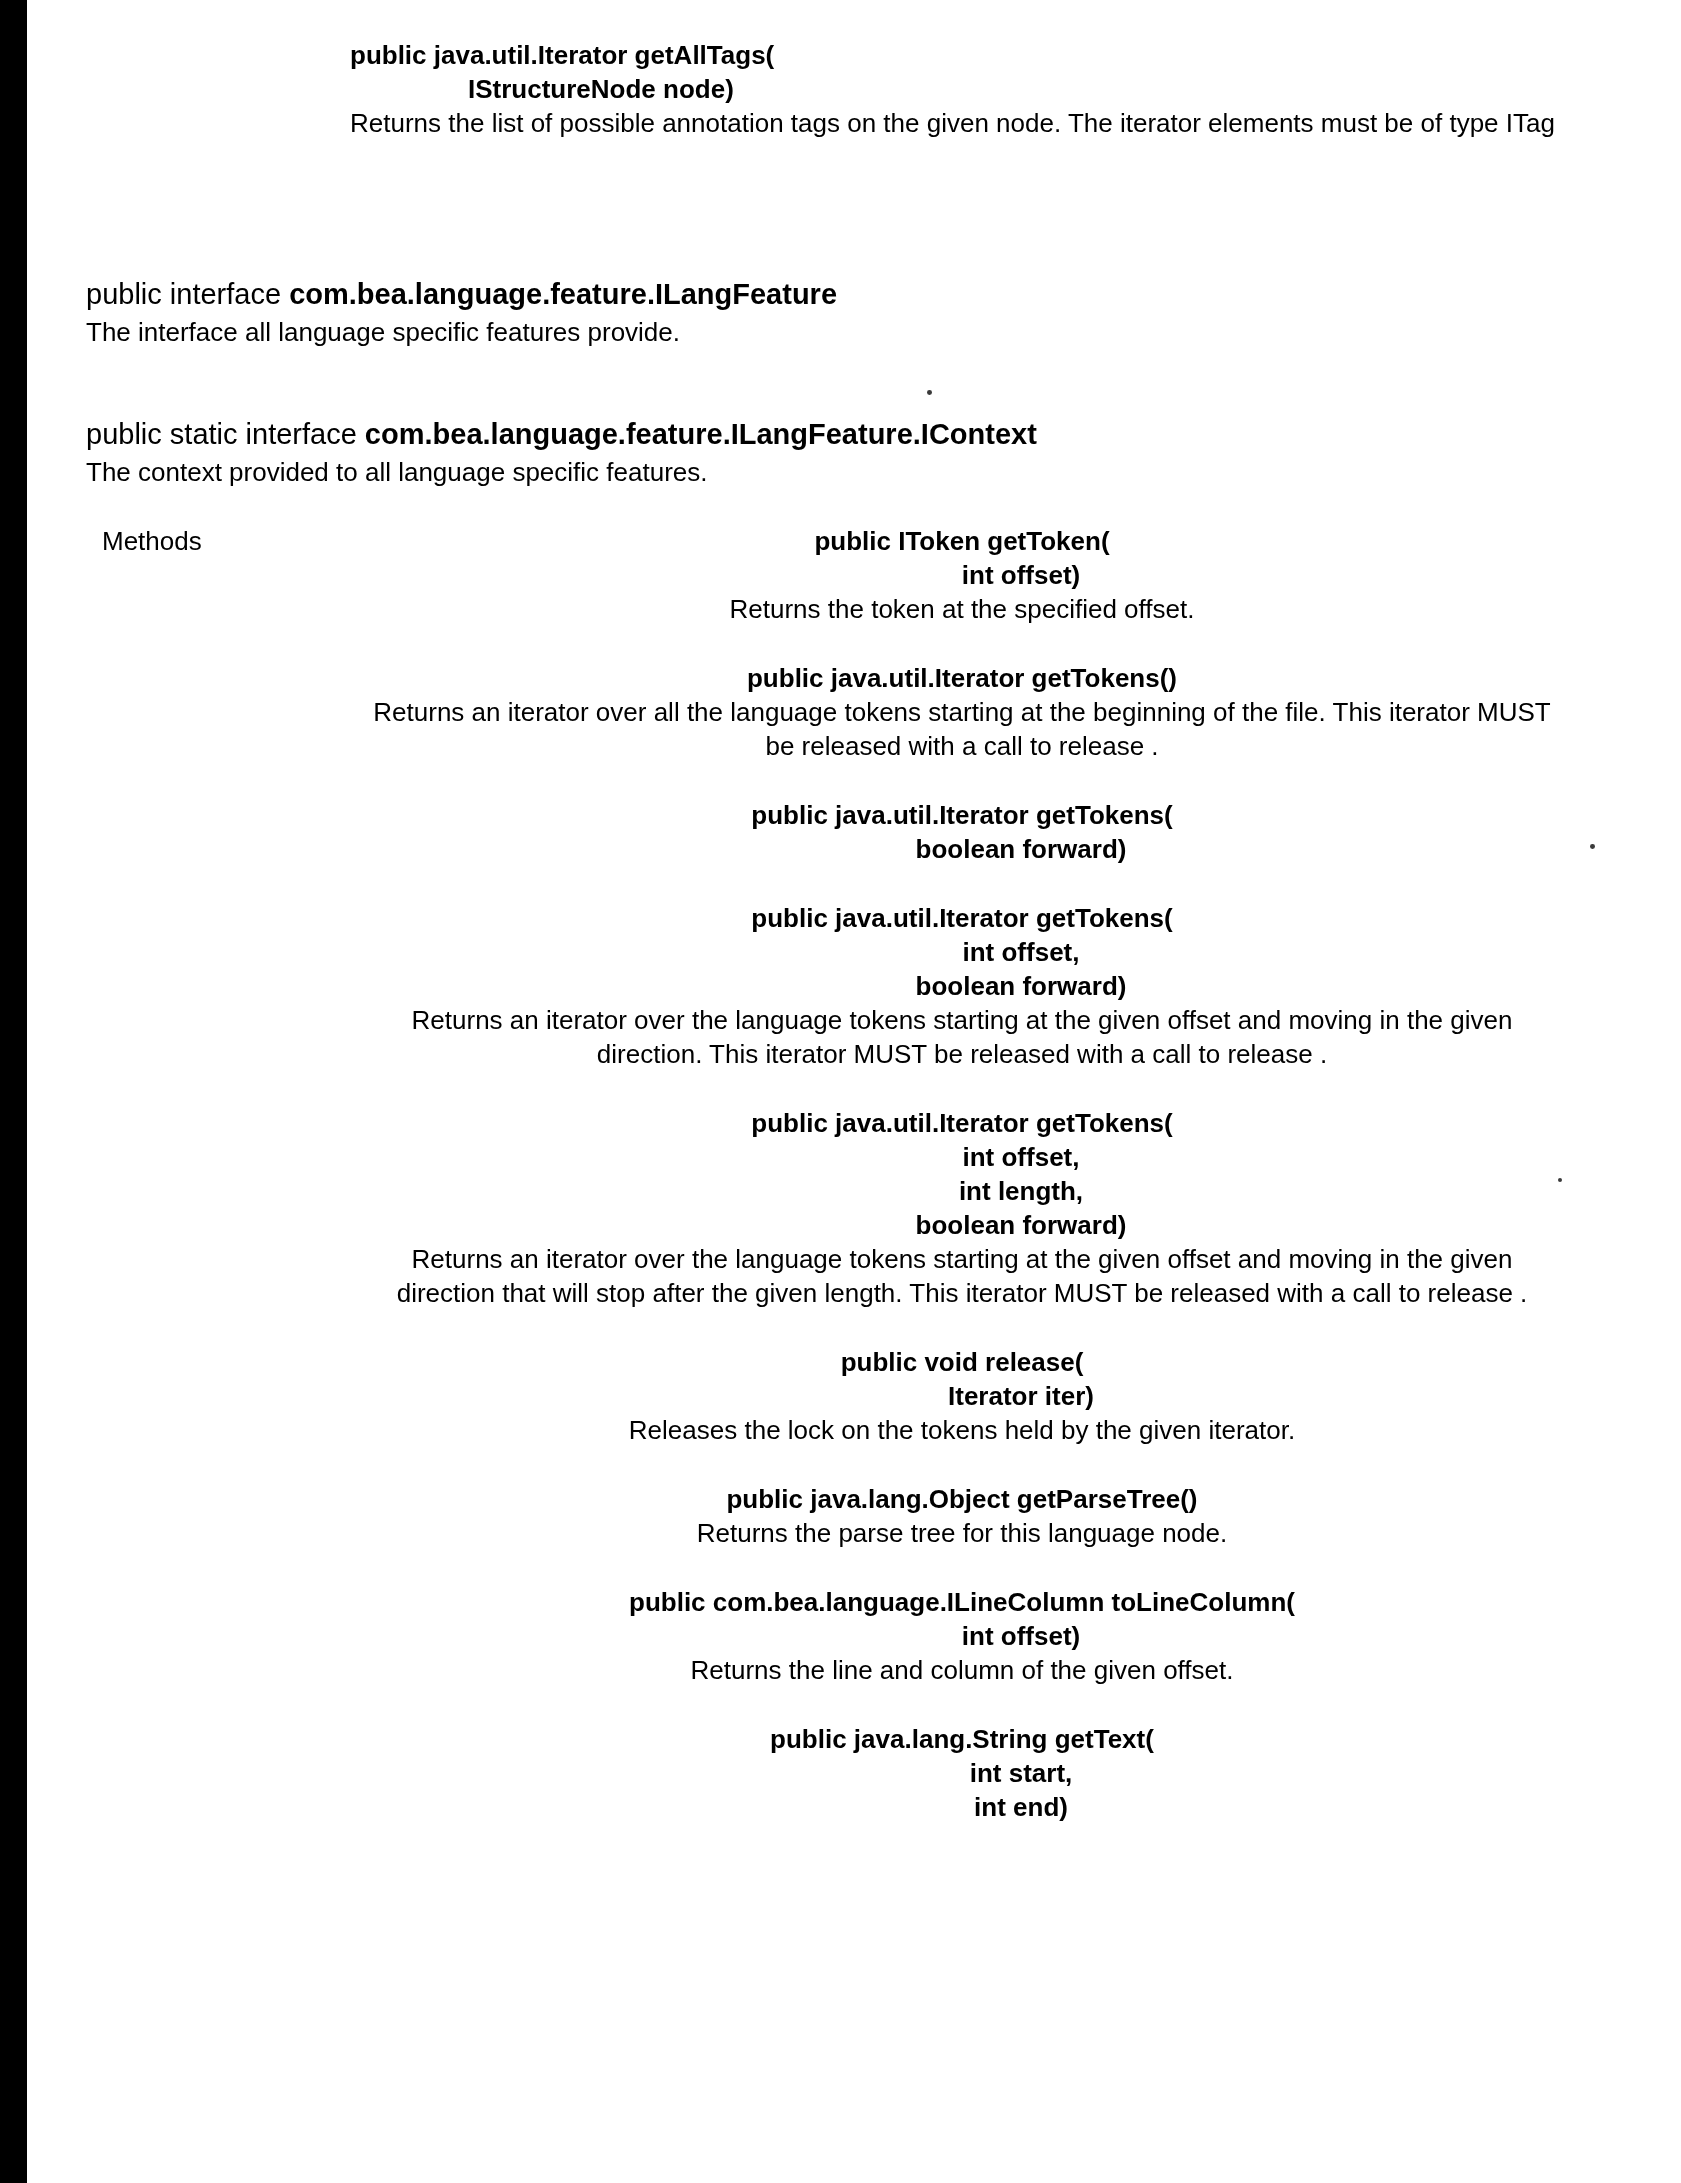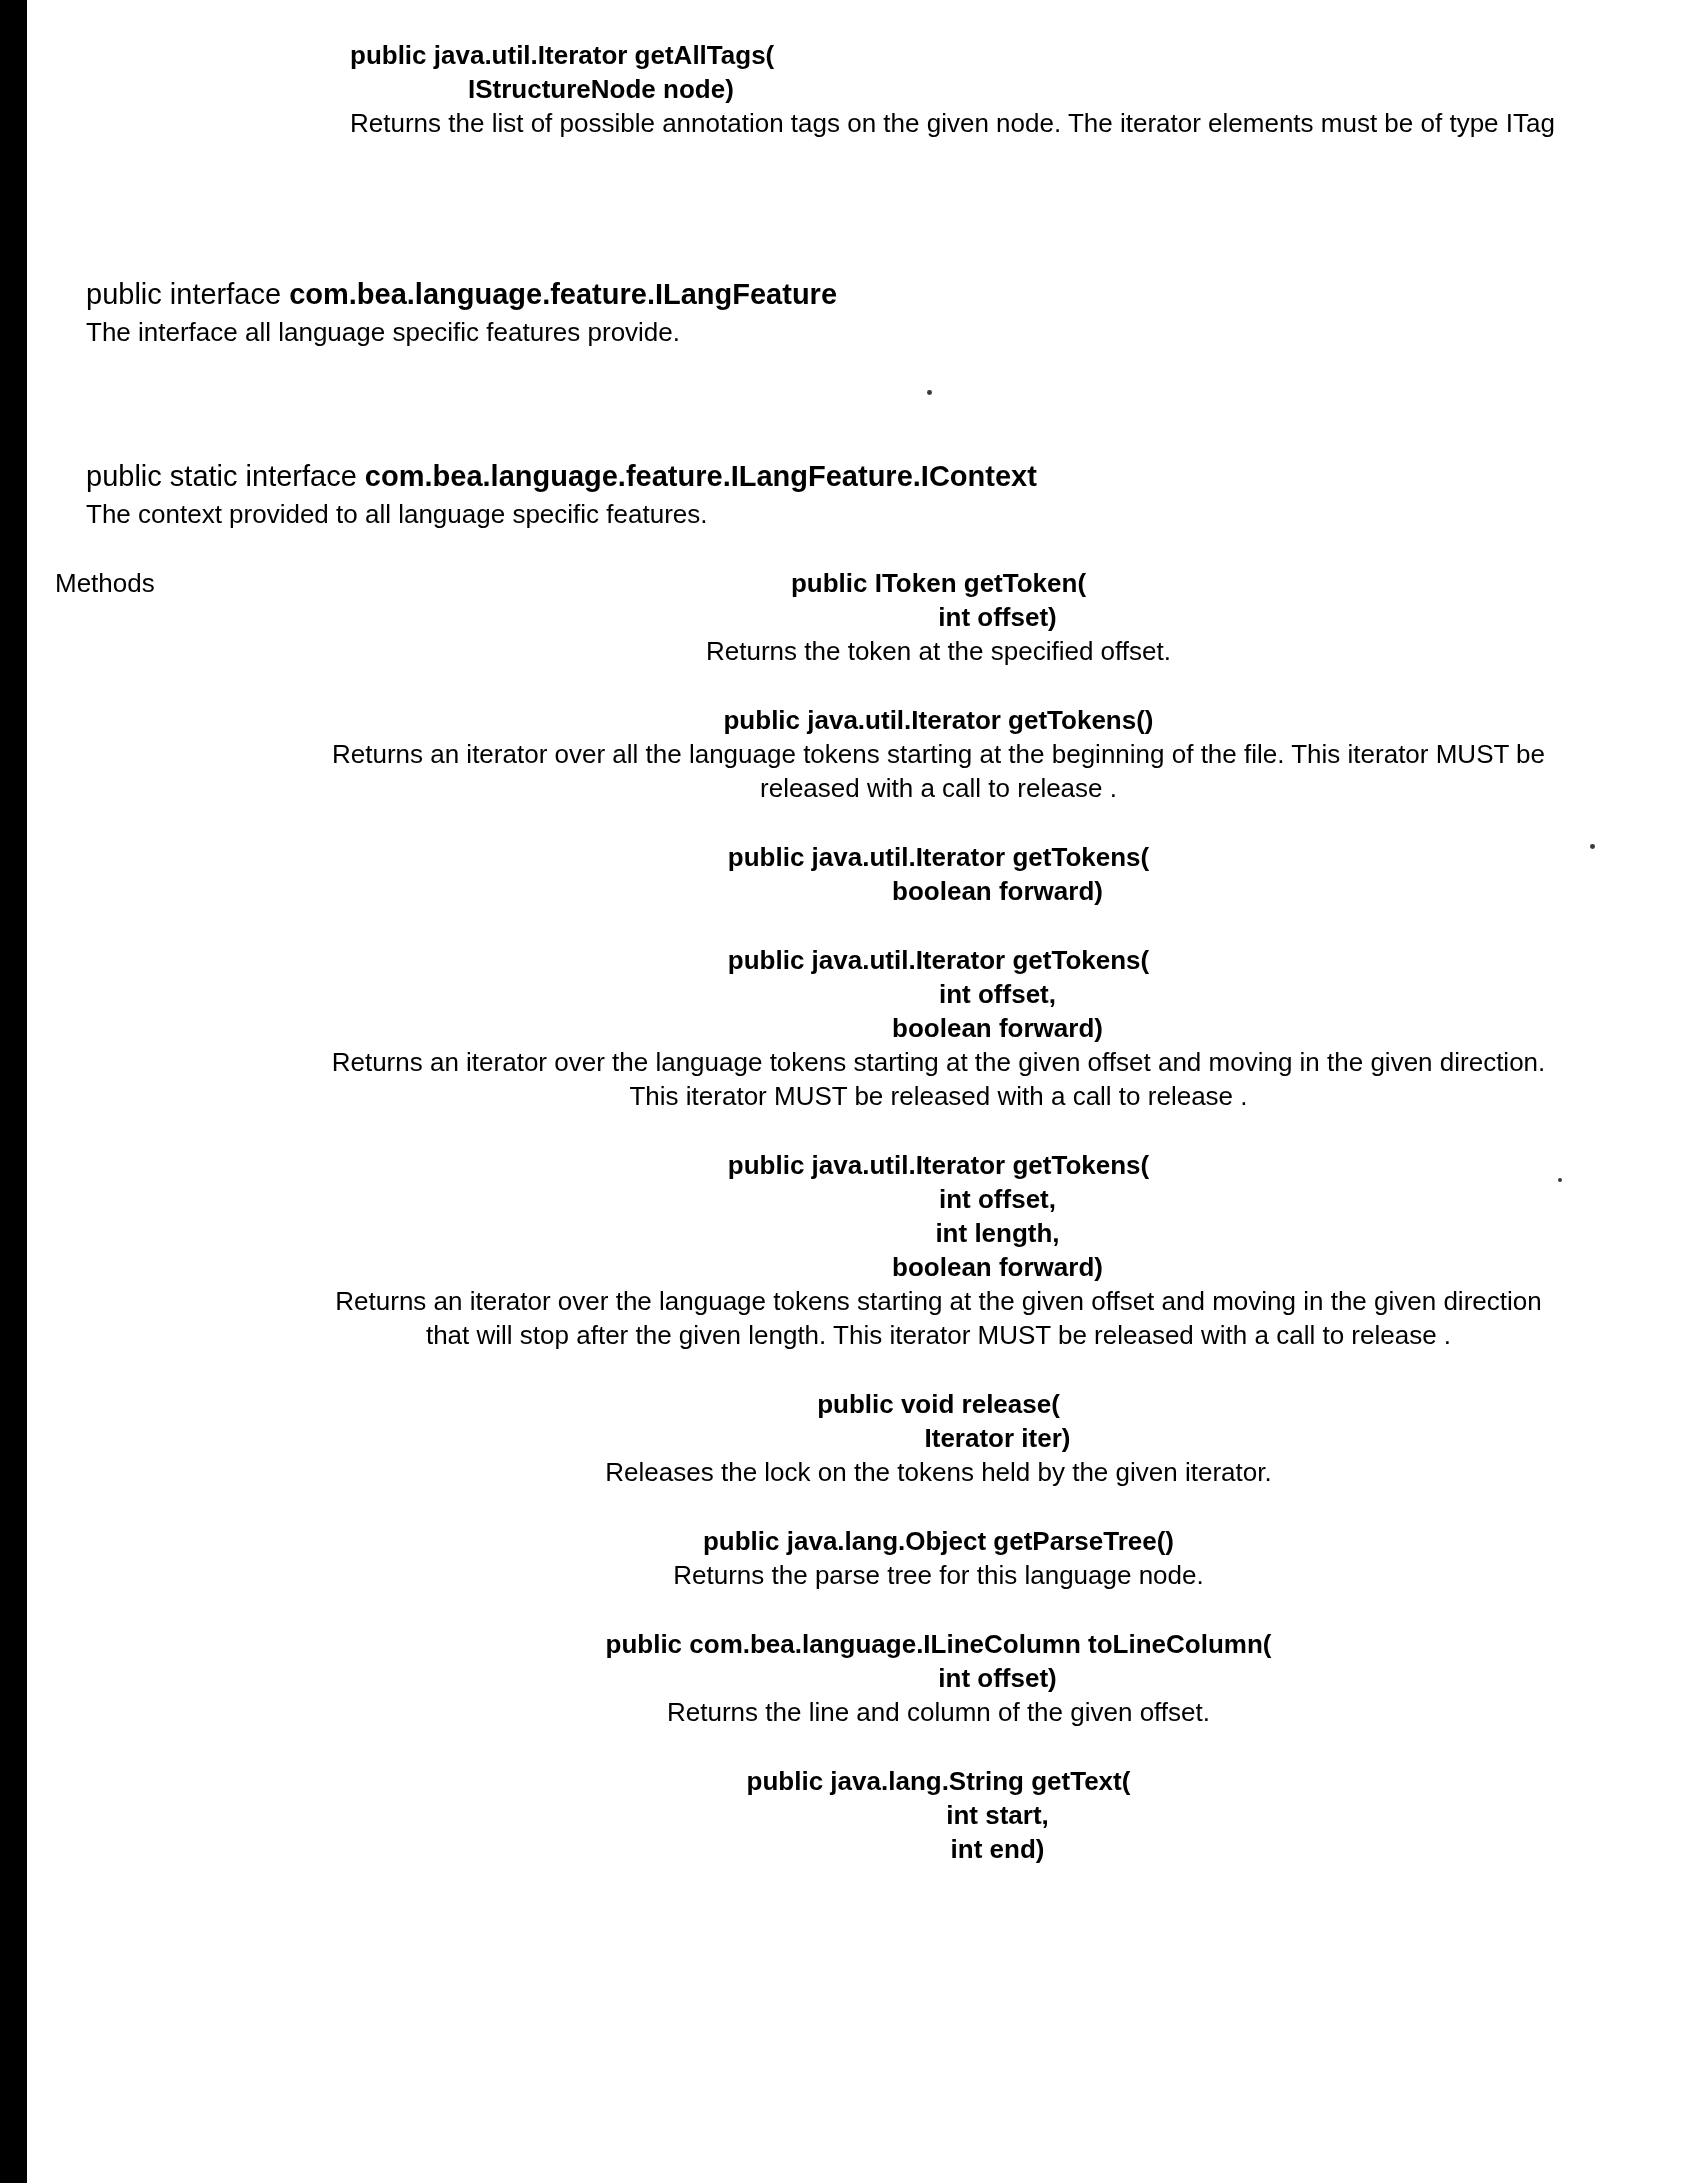--- a/index.html
+++ b/index.html
@@ -48,29 +48,29 @@
     margin-left: 86px;
     margin-right: 112px;
     font-size: 29px;
     line-height: 42px;
     font-weight: normal;
   }
   .section-heading .h-name {
     font-weight: bold;
   }
   .heading-1 { margin-top: 133px; }
-  .heading-2 { margin-top: 106px; }
+  .heading-2 { margin-top: 64px; }
   .section-desc {
     margin-left: 86px;
     margin-right: 112px;
   }
   .methods-row {
     display: flex;
     align-items: flex-start;
-    margin-left: 55px;
+    margin-left: 102px;
     margin-right: 112px;
     margin-top: 35px;
     gap: 16px;
   }
   .methods-label {
     width: 249px;
     flex: 0 0 249px;
   }
   .methods-list {
     flex: 1 1 auto;

